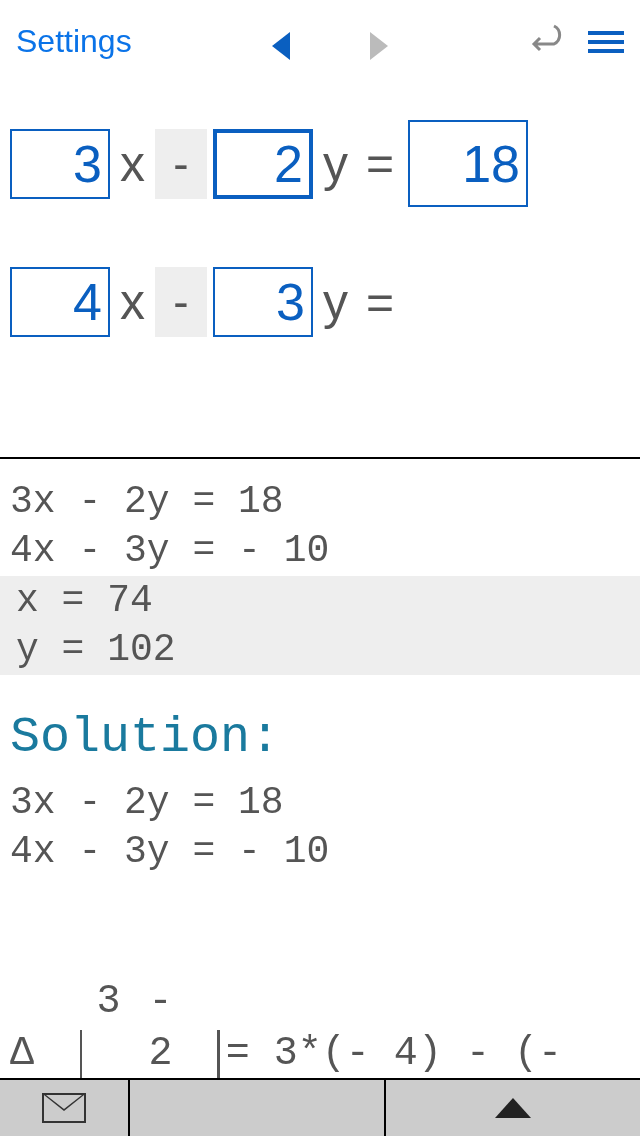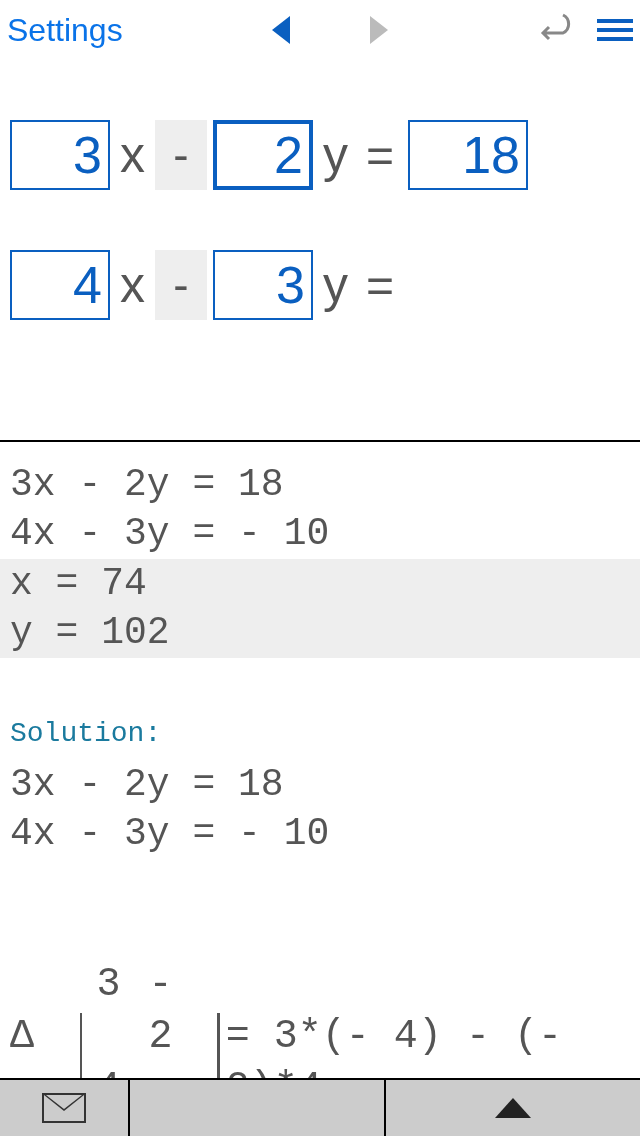--- a/index.html
+++ b/index.html
@@ -11,23 +11,23 @@
       width: 640px;
       height: 1136px;
       background: #fff;
       font-family: -apple-system, Helvetica, Arial, sans-serif;
       position: relative;
       overflow: hidden;
     }
     .header {
       height: 60px;
       display: flex;
-      align-items: center;
+      align-items: flex-end;
       justify-content: space-between;
-      padding: 0 7px;
+      padding: 0 16px;
     }
     .settings-link {
       color: #0a73e8;
       font-size: 32px;
       font-weight: 400;
     }
     .header-center {
       display: flex;
       align-items: center;
       gap: 80px;
@@ -101,21 +101,21 @@
       font-size: 46px;
       color: #555;
     }
     .eq-sign {
       font-size: 48px;
       color: #555;
       padding: 0 8px;
     }
     .const-box {
       width: 120px;
-      height: 70px;
+      height: 87px;
       border: 2px solid #0a5fc0;
       text-align: right;
       padding-right: 6px;
       font-size: 52px;
       color: #0a5fc0;
       background: #fff;
     }
     .divider {
       border-top: 2px solid #000;
       margin-top: 10px;
@@ -123,26 +123,26 @@
     .results {
       padding: 18px 10px;
       font-size: 38px;
       color: #555;
       line-height: 1.3;
       font-family: Liberation Mono, monospace;
     }
     .results-highlight {
       background: #eee;
       margin: 0 -10px;
-      padding: 0 10px;
+      padding: 0 16px;
     }
     .solution-heading {
       color: #1a7a9e;
-      font-size: 28px;
-      margin-top: 58px;
+      font-size: 50px;
+      margin-top: 30px;
       margin-bottom: 8px;
     }
     .determinant {
       display: flex;
       align-items: center;
       margin-top: 100px;
       font-size: 40px;
       color: #555;
     }
     .det-bracket {

